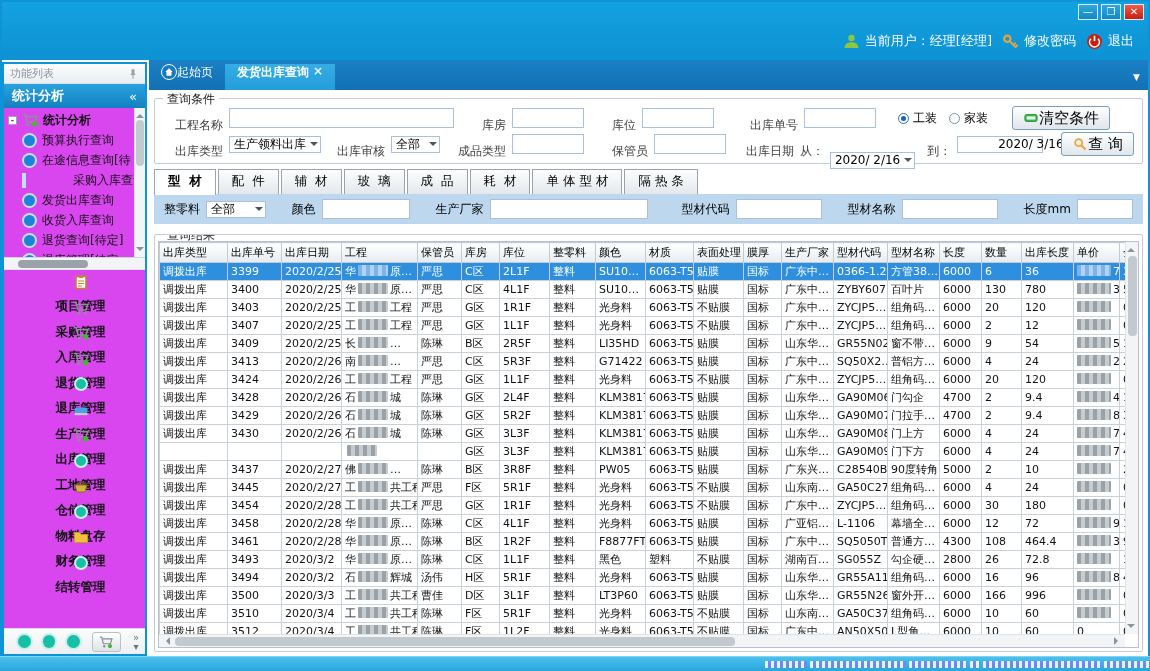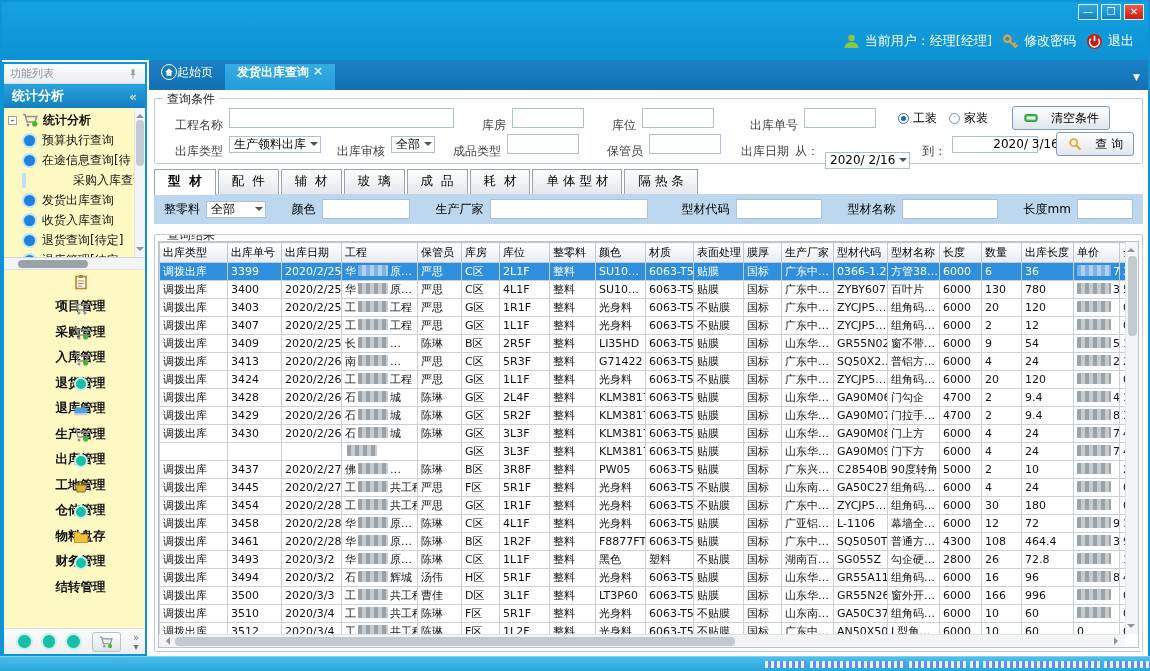--- a/index.html
+++ b/index.html
@@ -22,21 +22,21 @@
   .winbtns { position:absolute; top:4px; right:6px; display:flex; gap:3px; }
   .winbtn { width:20px; height:16px; border:1px solid #d9ecf7; background:linear-gradient(#2fa9e1,#0f86c6);
     color:#fff; font-size:10px; line-height:13px; text-align:center; cursor:pointer; }
   .winbtn.close { background:linear-gradient(#f05b4a,#c81e0e); }
   .userbar { position:absolute; right:16px; top:32px; display:flex; align-items:center; gap:10px; font-size:13px; }
   .userbar .grp { display:flex; align-items:center; gap:5px; cursor:pointer; }
   .uicon { width:17px; height:17px; display:inline-block; }
 
   
   .sidebar { position:absolute; left:2px; top:62px; width:145px; bottom:15px;
-    border:2px solid #0e94d6; background:#fef9c3; display:flex; flex-direction:column; overflow:hidden; }
+    border:2px solid #0e94d6; background:#d946ef; display:flex; flex-direction:column; overflow:hidden; }
   .func-head { height:20px; background:linear-gradient(#fdfdfd,#e9eef2); color:#8a949e;
     display:flex; align-items:center; padding:0 6px; font-size:11px; border-bottom:1px solid #d7dee4; }
   .func-head .pin { margin-left:auto; width:12px; height:12px; }
   .sec-head { height:24px; background:linear-gradient(#2aa2de,#127ac0); background:linear-gradient(#2aa2de,#1280c2);
     color:#fff; font-weight:bold; display:flex; align-items:center; padding:0 8px; font-size:13px; }
   .sec-head .collapse { margin-left:auto; font-weight:normal; cursor:pointer; }
   .tree { position:relative; height:150px; border-bottom:1px solid #cfd6dc; overflow:hidden; padding:2px 0 0 4px; }
   .tree-row { height:20px; display:flex; align-items:center; gap:5px; white-space:nowrap; cursor:pointer; font-size:12px; color:#111; }
   .tree-row.root { font-weight:bold; }
   .tree-row .exp { width:9px; height:9px; border:1px solid #9aa4ae; font-size:8px; line-height:7px; text-align:center; color:#555; background:#fff; }
@@ -75,21 +75,21 @@
   .qrow label { color:#404040;margin-top:15px; }
   .inp { height:20px; border:1px solid #a9c0d8; background:#fff; padding:0 3px; font-size:12px; font-family:inherit; }
   .combo { height:17px; border:1px solid #a9c0d8; background:#fff; display:inline-flex; align-items:center;
     padding:0 2px 0 4px; cursor:pointer; gap:4px; }
   .combo .cv { flex:1; }
   .dd { width:0; height:0; border:4px solid transparent; border-top-color:#4a5560; margin-top:4px; }
   .radio { width:11px; height:11px; border-radius:50%; border:1px solid #7a93ad; background:#fff; display:inline-block; cursor:pointer; }
   .radio.sel { border-color:#3a6ea8; }
   .radio.sel::after { content:''; display:block; width:5px; height:5px; border-radius:50%; background:#1464d2; margin:2px; }
   .btn { height:24px; border:1px solid #7b9ebd; border-radius:3px; background:linear-gradient(#fefefe,#e0e6ec);
-    display:inline-flex; align-items:center; gap:12px; padding:0 10px; cursor:pointer; font-size:12px; font-family:inherit; }
+    display:inline-flex; align-items:center; gap:0; padding:0 10px; cursor:pointer; font-size:15px; font-family:inherit; }
   .bicon { width:16px; height:14px; }
 
   .mat-tabs { display:flex; align-items:flex-end; height:24px; margin:6px 5px 0 5px; flex:0 0 24px; }
   .mtab { border:1px solid #9aa4ae; border-bottom:none; background:linear-gradient(#fdfdfd,#e4e8ec);
     padding:3px 13px 4px 13px; margin-right:2px; cursor:pointer; font-size:12.5px; white-space:pre; }
   .mtab.active { background:#fff; font-weight:bold; position:relative; top:1px; padding-bottom:5px; }
 
   .subfilter { background:#bdd7ee; margin:0 5px; padding:0 10px; height:30px; display:flex; align-items:center; gap:6px; white-space:nowrap; flex:0 0 30px; }
 
   .results { flex:1; margin-top:10px; margin-bottom:4px; display:flex; flex-direction:column; overflow:hidden; }

